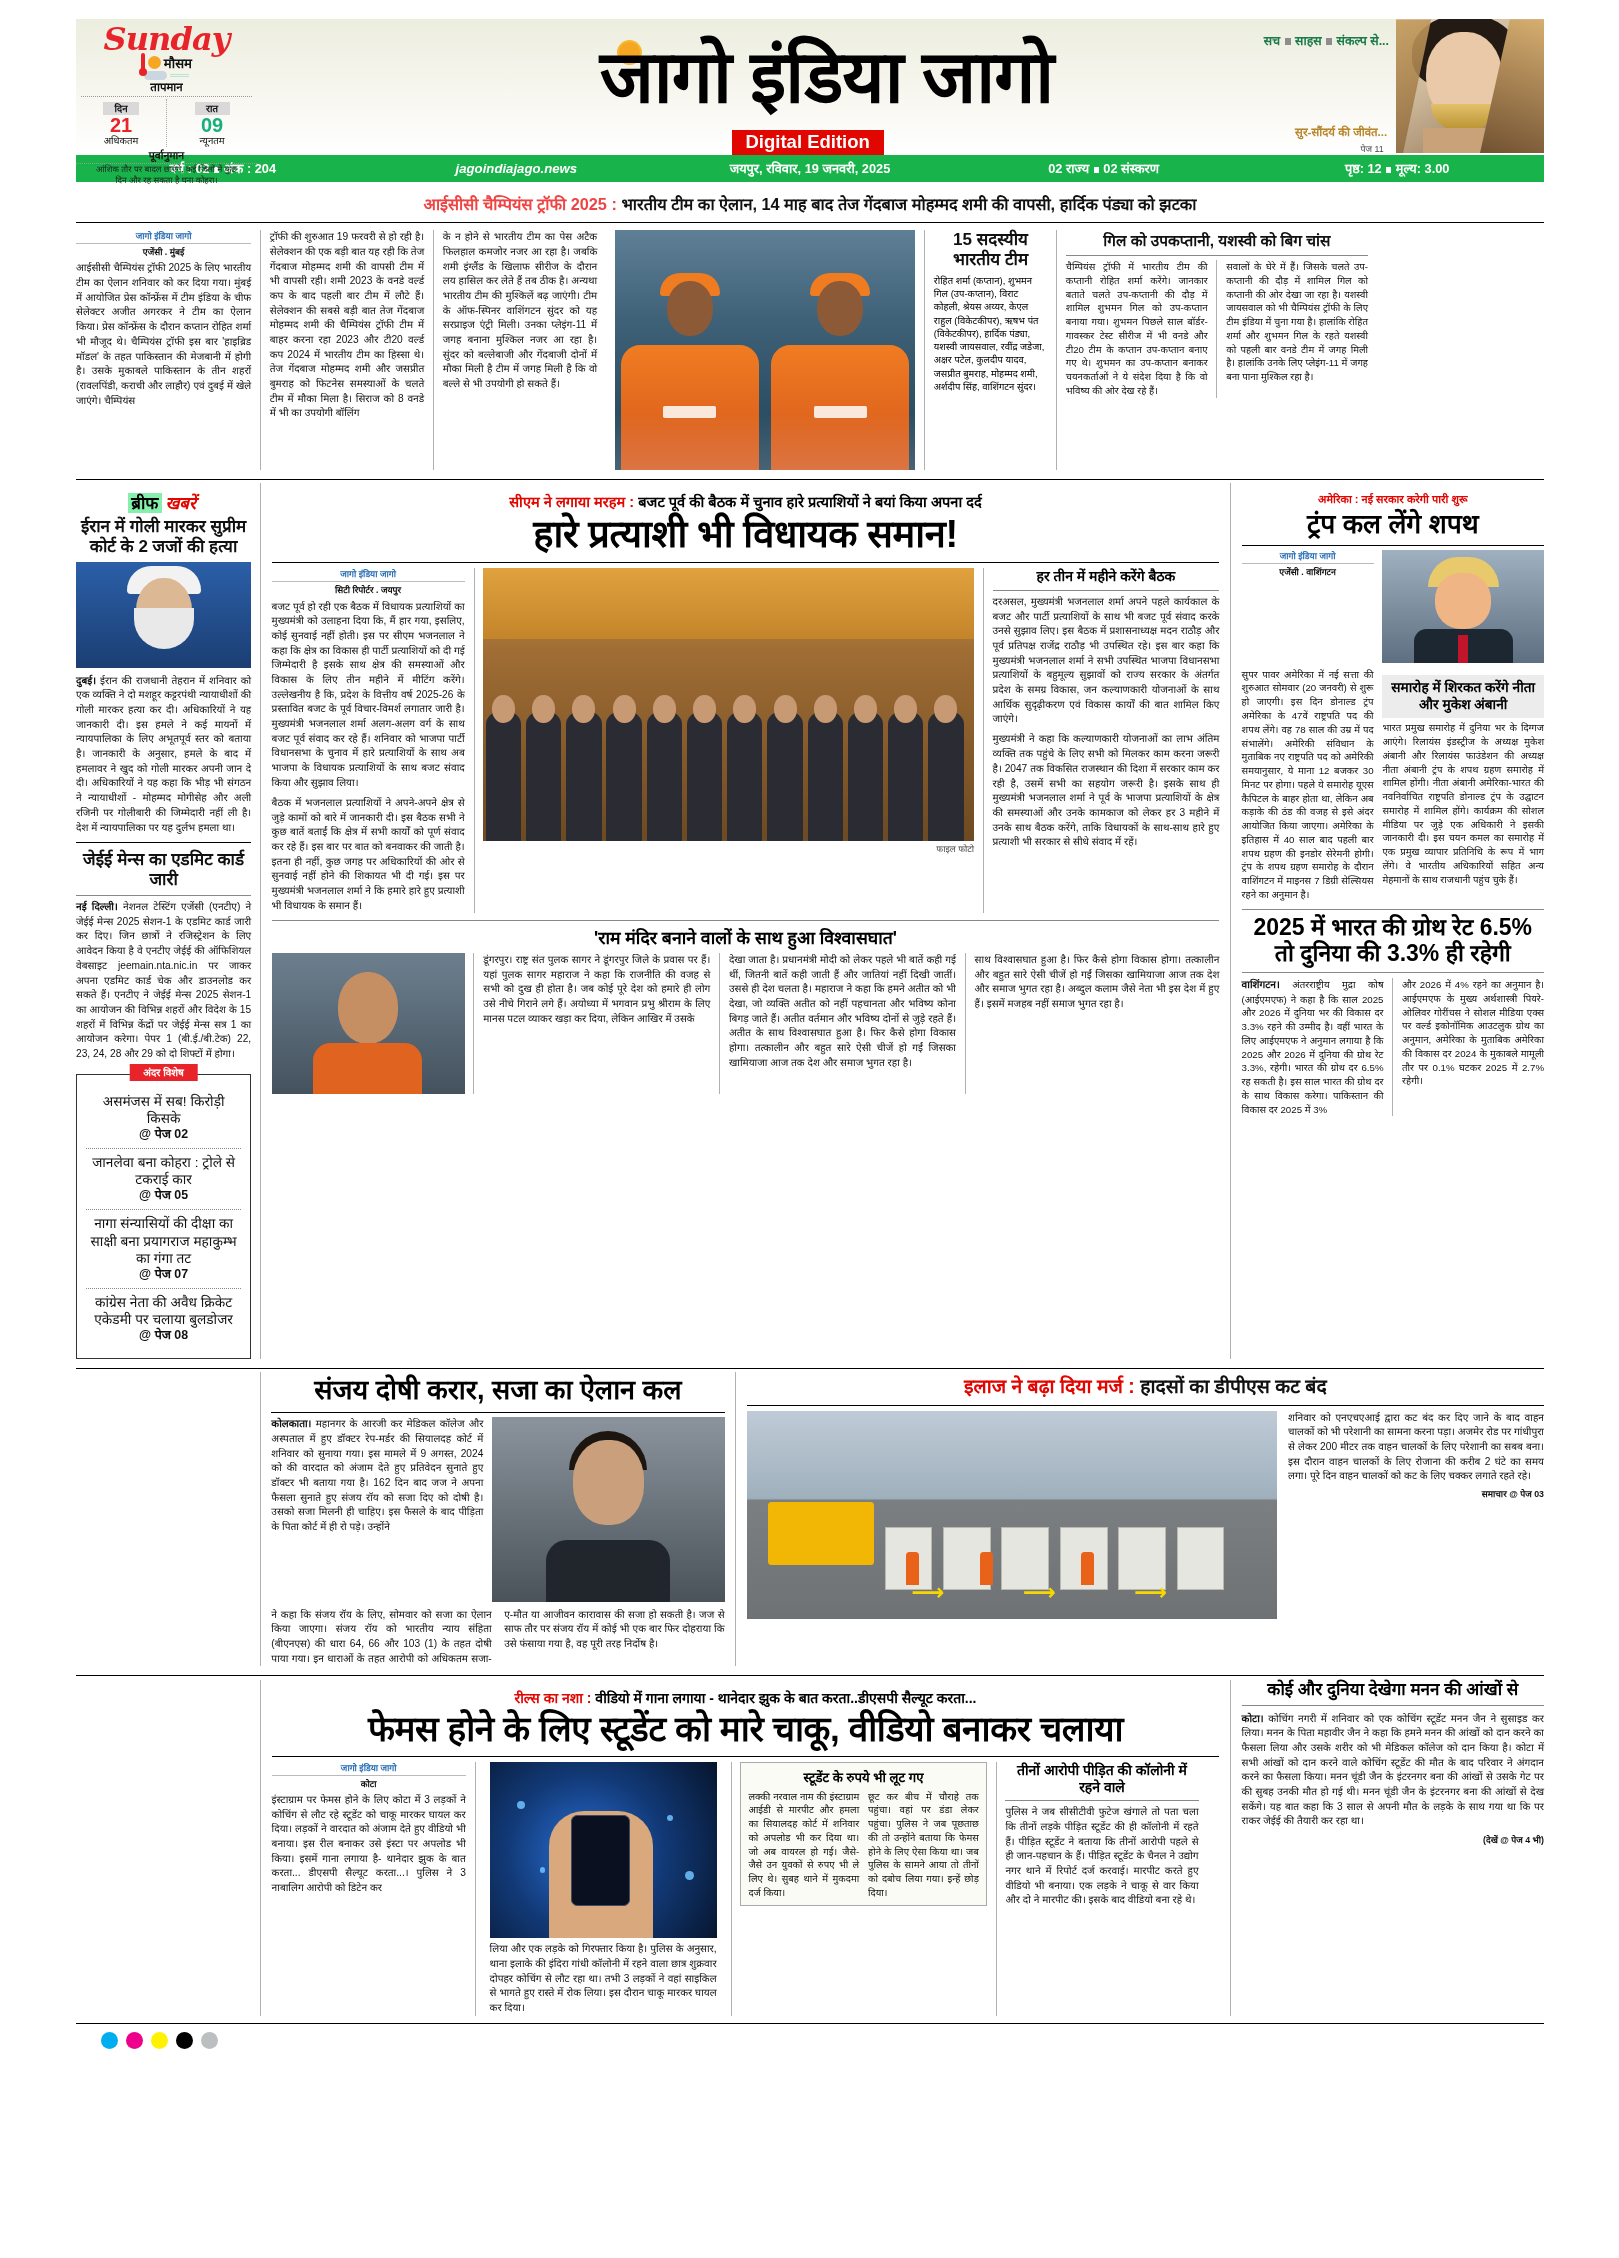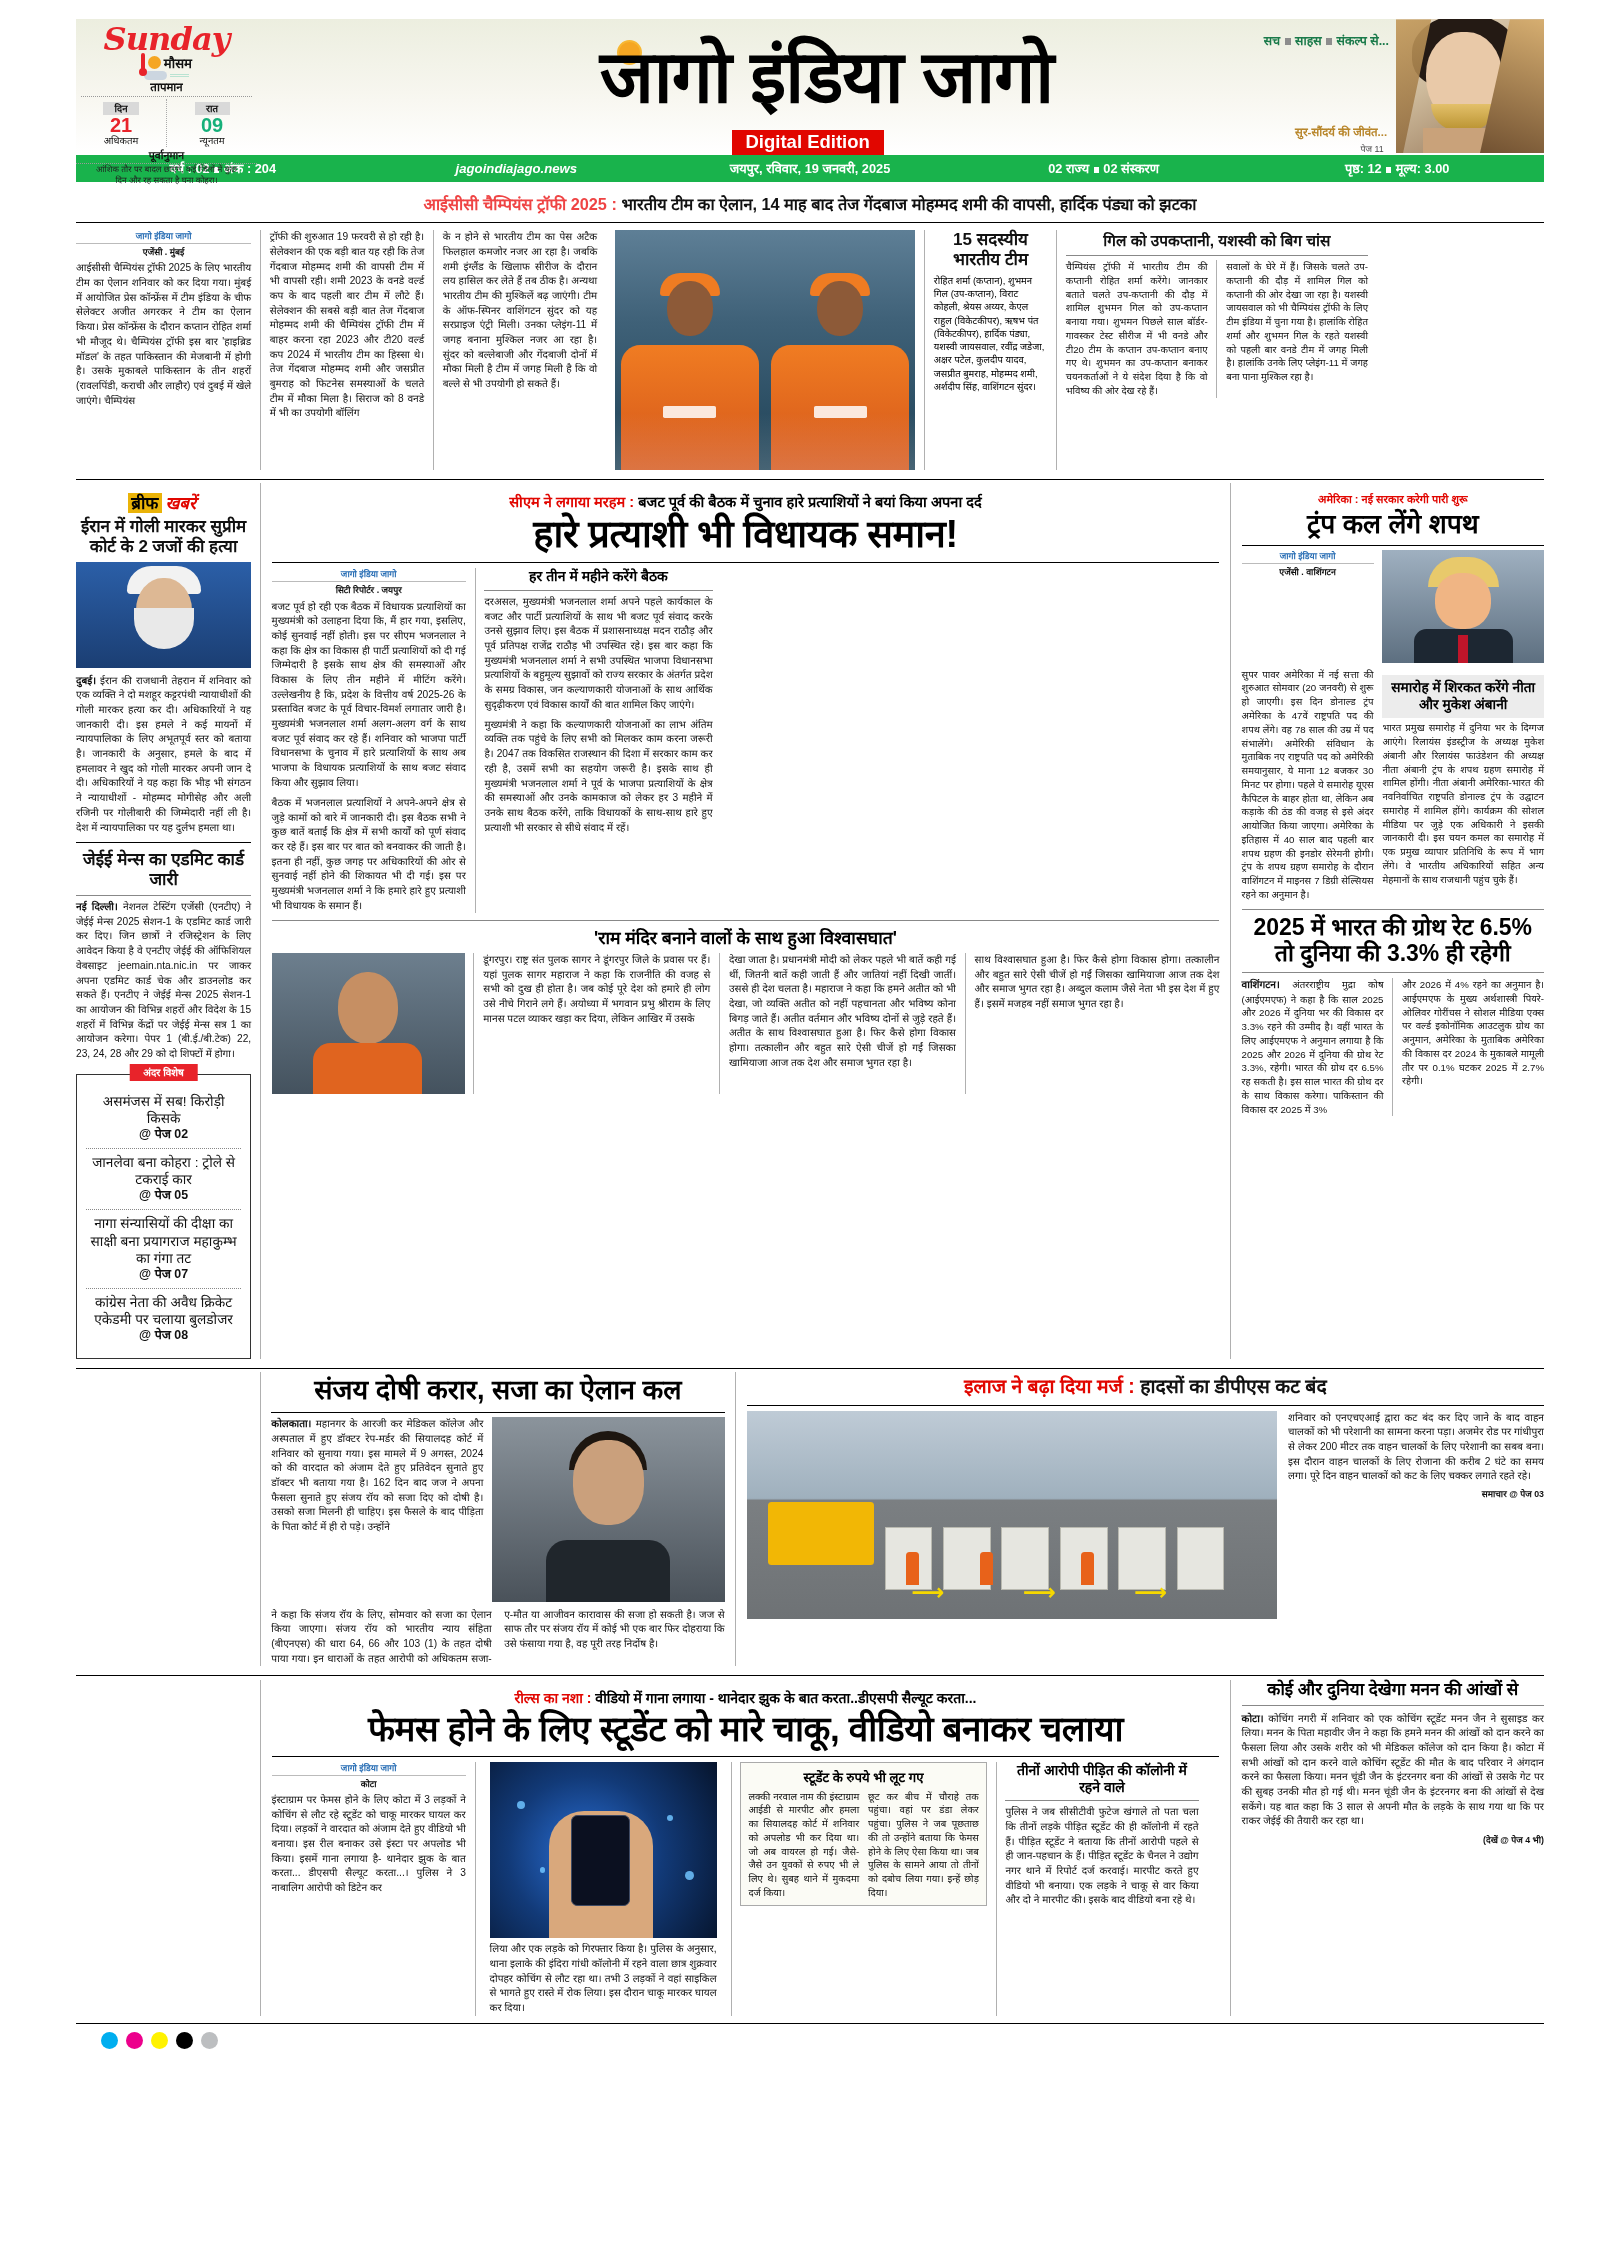--- a/index.html
+++ b/index.html
@@ -84,21 +84,21 @@
   .team-title{text-align:center;font-size:17px;font-weight:bold;line-height:1.15;color:#111;margin-bottom:4.4px;}
   .sect-hd{text-align:center;font-size:15.4px;font-weight:bold;color:#111;}
   
   .mid-kicker{font-size:14.6px;font-weight:bold;text-align:center;margin-top:8px;}
   .mid-kicker .red{color:#e10600;}
   .mid-head{font-size:38px;font-weight:bold;text-align:center;line-height:1.08;margin-top:2.6px;letter-spacing:-0.4px;}
   .sm-kicker{font-size:11px;font-weight:bold;color:#e10600;text-align:center;margin-top:8px;}
   .sm-head{font-size:26.5px;font-weight:bold;text-align:center;line-height:1.1;margin-top:4px;}
   
   .brief-hd{text-align:center;margin:7px 0 3.5px;}
-  .brief-hd span{font-size:17px;font-weight:bold;background:#eab308;padding:0.9px 3.5px;}
+  .brief-hd span{font-size:17px;font-weight:bold;background:#86efac;padding:0.9px 3.5px;}
   .brief-hd .red{color:#e10600;font-style:italic;background:transparent;}
   .brief-title{font-size:17px;font-weight:bold;text-align:center;line-height:1.18;color:#111;}
   .brief-photo{height:106px;margin:5.3px 0;background:linear-gradient(180deg,#2b5fa8,#1b3e73);position:relative;overflow:hidden;}
   .bp-face{position:absolute;left:50%;margin-left:-28px;top:16px;width:56px;height:67px;border-radius:48%;background:#ddb894;}
   .bp-beard{position:absolute;left:50%;margin-left:-30px;top:46px;width:60px;height:41px;border-radius:0 0 35px 35px;background:#e9e9e9;}
   .bp-turban{position:absolute;left:50%;margin-left:-37px;top:3.5px;width:74px;height:28px;border-radius:35px 35px 5.3px 5.3px;background:#f2f2f2;}
   .place{font-size:10.2px;font-weight:bold;color:#111;}
   
   .andar-box{border:1.3px solid #333;margin-top:12.4px;padding:12.4px 8.8px 8.8px;position:relative;text-align:center;}
   .andar-hd{position:absolute;top:-11.5px;left:50%;transform:translateX(-50%);background:#e8232a;color:#fff;font-size:10px;font-weight:bold;padding:1.8px 14px;white-space:nowrap;}
@@ -318,20 +318,40 @@
       <div class="mid-head">हारे प्रत्याशी भी विधायक समान!</div>
       <div class="rule-thin" style="margin-top:7px;"></div>
 
       <div style="display:flex;margin-top:5.3px;">
         <div class="col" style="width:203px;padding-right:8.8px;">
           <div class="byline">जागो इंडिया जागो</div>
           <div class="byline2">सिटी रिपोर्टर . जयपुर</div>
           <div class="body-txt">बजट पूर्व हो रही एक बैठक में विधायक प्रत्याशियों का मुख्यमंत्री को उलाहना दिया कि, मैं हार गया, इसलिए, कोई सुनवाई नहीं होती। इस पर सीएम भजनलाल ने कहा कि क्षेत्र का विकास ही पार्टी प्रत्याशियों को दी गई जिम्मेदारी है इसके साथ क्षेत्र की समस्याओं और विकास के लिए तीन महीने में मीटिंग करेंगे। उल्लेखनीय है कि, प्रदेश के वित्तीय वर्ष 2025-26 के प्रस्तावित बजट के पूर्व विचार-विमर्श लगातार जारी है। मुख्यमंत्री भजनलाल शर्मा अलग-अलग वर्ग के साथ बजट पूर्व संवाद कर रहे हैं। शनिवार को भाजपा पार्टी विधानसभा के चुनाव में हारे प्रत्याशियों के साथ अब भाजपा के विधायक प्रत्याशियों के साथ बजट संवाद किया और सुझाव लिया।</div>
           <div class="body-txt" style="margin-top:5.3px;">बैठक में भजनलाल प्रत्याशियों ने अपने-अपने क्षेत्र से जुड़े कामों को बारे में जानकारी दी। इस बैठक सभी ने कुछ बातें बताईं कि क्षेत्र में सभी कार्यों को पूर्ण संवाद कर रहे हैं। इस बार पर बात को बनवाकर की जाती है। इतना ही नहीं, कुछ जगह पर अधिकारियों की ओर से सुनवाई नहीं होने की शिकायत भी दी गई। इस पर मुख्यमंत्री भजनलाल शर्मा ने कि हमारे हारे हुए प्रत्याशी भी विधायक के समान हैं।</div>
         </div>
+        <div class="col vdiv" style="width:512px;padding:0 8.8px;">
+          <div class="photo ph-modi">
+            <span class="banner-strip"></span>
+            <span class="crowd">
+              <i style="left:0%"></i>
+                <i style="left:8.2%"></i>
+                <i style="left:16.4%"></i>
+                <i style="left:24.6%"></i>
+              <i style="left:32.8%"></i>
+                <i style="left:41%"></i>
+                <i style="left:49.2%"></i>
+                <i style="left:57.4%"></i>
+              <i style="left:65.6%"></i>
+                <i style="left:73.8%"></i>
+                <i style="left:82%"></i>
+                <i style="left:90.2%"></i>
+            </span>
+          </div>
+          <div class="caption">फाइल फोटो</div>
+        </div>
         <div class="col vdiv" style="width:238px;padding-left:8.8px;">
           <div class="small-hd">हर तीन में महीने करेंगे बैठक</div>
           <div class="rule-gray" style="margin:4.4px 0;"></div>
           <div class="body-txt">दरअसल, मुख्यमंत्री भजनलाल शर्मा अपने पहले कार्यकाल के बजट और पार्टी प्रत्याशियों के साथ भी बजट पूर्व संवाद करके उनसे सुझाव लिए। इस बैठक में प्रशासनाध्यक्ष मदन राठौड़ और पूर्व प्रतिपक्ष राजेंद्र राठौड़ भी उपस्थित रहे। इस बार कहा कि मुख्यमंत्री भजनलाल शर्मा ने सभी उपस्थित भाजपा विधानसभा प्रत्याशियों के बहुमूल्य सुझावों को राज्य सरकार के अंतर्गत प्रदेश के समग्र विकास, जन कल्याणकारी योजनाओं के साथ आर्थिक सुदृढ़ीकरण एवं विकास कार्यों की बात शामिल किए जाएंगे।</div>
           <div class="body-txt" style="margin-top:5.3px;">मुख्यमंत्री ने कहा कि कल्याणकारी योजनाओं का लाभ अंतिम व्यक्ति तक पहुंचे के लिए सभी को मिलकर काम करना जरूरी है। 2047 तक विकसित राजस्थान की दिशा में सरकार काम कर रही है, उसमें सभी का सहयोग जरूरी है। इसके साथ ही मुख्यमंत्री भजनलाल शर्मा ने पूर्व के भाजपा प्रत्याशियों के क्षेत्र की समस्याओं और उनके कामकाज को लेकर हर 3 महीने में उनके साथ बैठक करेंगे, ताकि विधायकों के साथ-साथ हारे हुए प्रत्याशी भी सरकार से सीधे संवाद में रहें।</div>
         </div>
       </div>
 
       <div class="rule-gray" style="margin-top:7px;"></div>
       <div class="quote-head">'राम मंदिर बनाने वालों के साथ हुआ विश्वासघात'</div>

